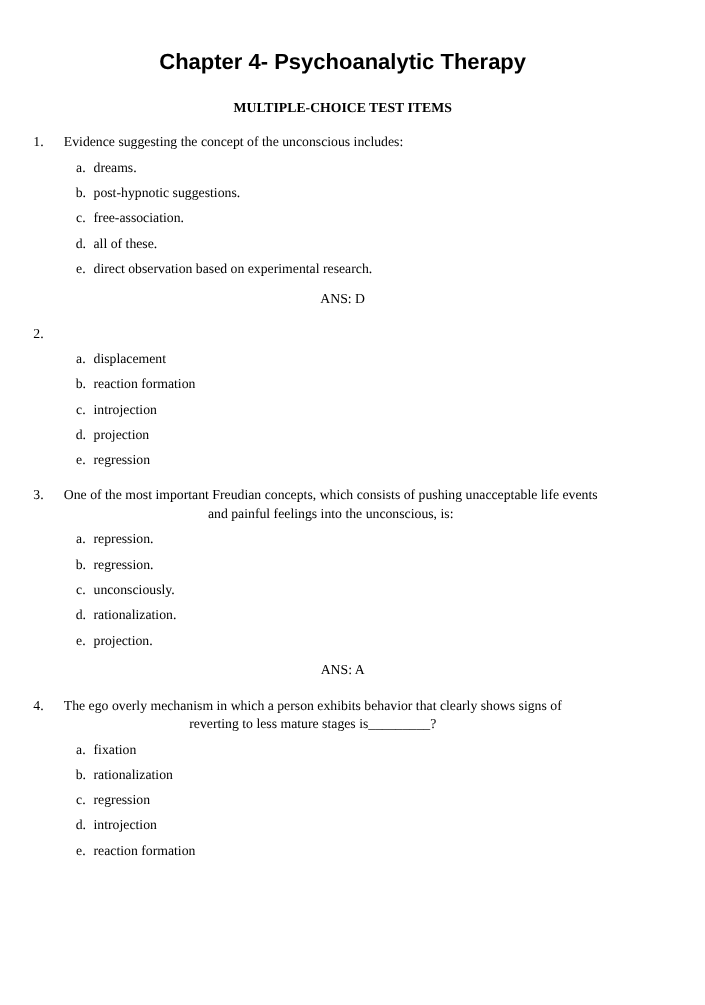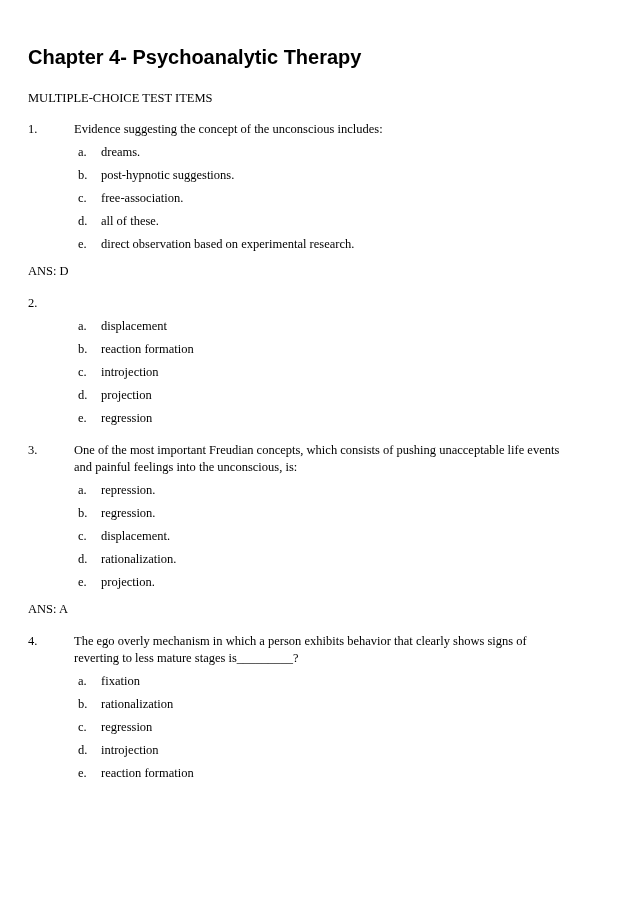--- a/index.html
+++ b/index.html
@@ -12,34 +12,35 @@
     height: 914px;
     overflow: hidden;
     color: #000000;
     font-family: "Liberation Serif", serif;
     font-size: 12.5px;
   }
   .page {
     box-sizing: border-box;
     width: 641px;
     height: 672px;
-    padding: 46px 30px 0 28px;
+    padding: 46px 30px 0 12px;
     background: #ffffff;
+    text-align: center;
   }
   .doc-title {
     font-family: "Liberation Sans", sans-serif;
     font-weight: bold;
     font-size: 20px;
     line-height: 22px;
     margin: 0 0 22px 0;
     letter-spacing: 0;
   }
   .section-heading {
     font-family: "Liberation Serif", serif;
-    font-weight: normal;
+    font-weight: bold;
     font-size: 12.5px;
     line-height: 16px;
     margin: 0 0 15px 0;
   }
   .question {
     margin-top: 15px;
   }
   .q-row {
     display: flex;
     line-height: 17px;
@@ -144,21 +145,21 @@
       <div class="option">
         <span class="opt-letter">a.</span>
         <span class="opt-text">repression.</span>
       </div>
       <div class="option">
         <span class="opt-letter">b.</span>
         <span class="opt-text">regression.</span>
       </div>
       <div class="option">
         <span class="opt-letter">c.</span>
-        <span class="opt-text">displacement.</span>
+        <span class="opt-text">unconsciously.</span>
       </div>
       <div class="option">
         <span class="opt-letter">d.</span>
         <span class="opt-text">rationalization.</span>
       </div>
       <div class="option">
         <span class="opt-letter">e.</span>
         <span class="opt-text">projection.</span>
       </div>
     </div>

